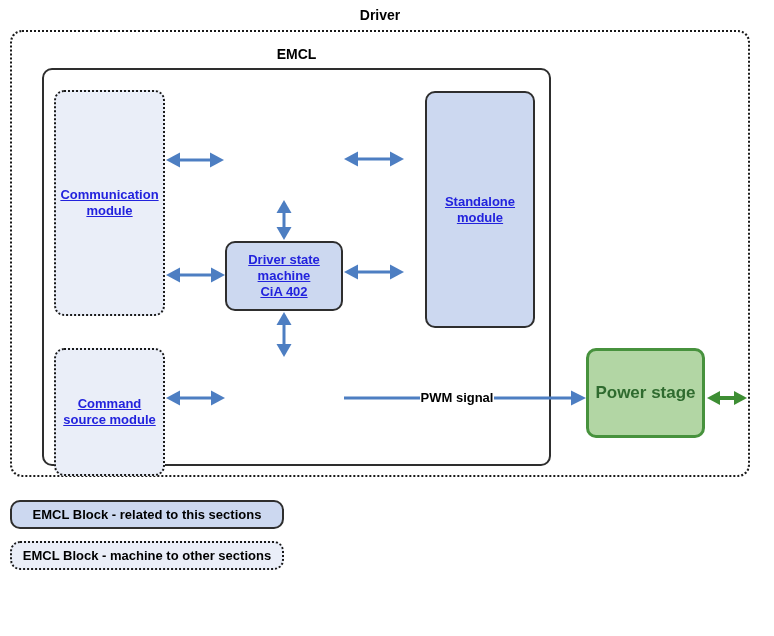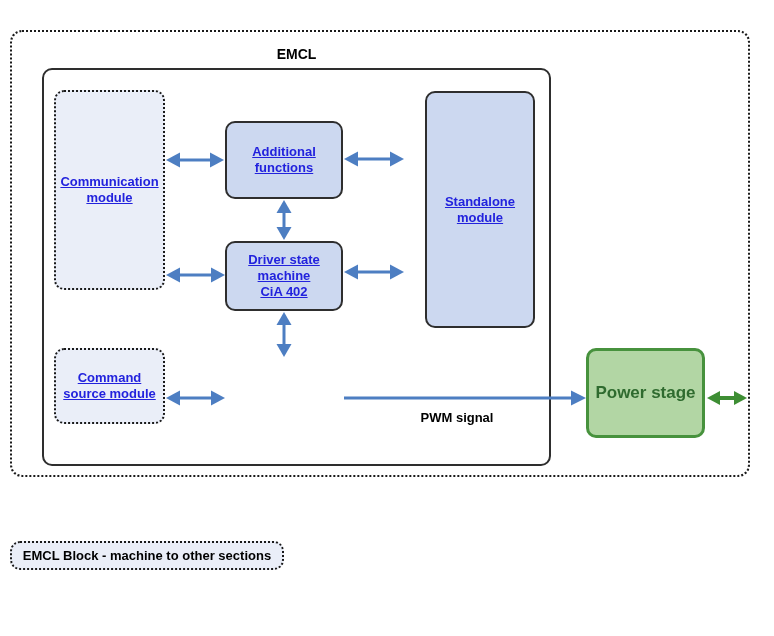--- a/index.html
+++ b/index.html
@@ -45,53 +45,48 @@
   .legend-box{
     left:10px;width:274px;border-radius:10px;display:flex;align-items:center;
     justify-content:center;text-align:center;font-weight:bold;font-size:13px;color:#000;
   }
   .legend-blue{background:var(--block-fill-blue);border:2.5px solid var(--block-border-dark);}
   .legend-dotted{background:var(--block-fill-light);border:2px dotted #1a1a1a;}
   .legend-green{background:var(--green-fill);border:3px solid var(--green-border);color:var(--green-text);}
   #connectors{position:absolute;left:0;top:0;pointer-events:none;}
   .pwm-label{
     background:#ffffff;color:#000;font-weight:bold;font-size:13px;
-    text-align:center;line-height:16px;z-index:5;margin-top:20px;
+    text-align:center;line-height:16px;z-index:5;
   }
 </style>
 </head>
 <body>
 
 <div id="canvas">
 
+  <div class="abs title" style="left:10px;top:7px;width:740px;">Driver</div>
   <div class="abs title" style="left:42px;top:46px;width:509px;">EMCL</div>
 
   <div class="abs group-dotted" style="left:10px;top:30px;width:740px;height:447px;"></div>
   <div class="abs group-solid" style="left:42px;top:68px;width:509px;height:398px;"></div>
 
-  <div class="abs box box-dotted" style="left:54px;top:90px;width:111px;height:200px;">
+  <div class="abs box box-dotted" style="left:54px;top:90px;width:111px;height:226px;">
     <div class="link-text">
       <span>Communication</span><br>
       <span>module</span>
     </div>
   </div>
 
-  <div class="abs box box-dotted" style="left:54px;top:348px;width:111px;height:76px;">
+  <div class="abs box box-dotted" style="left:54px;top:348px;width:111px;height:128px;">
     <div class="link-text">
       <span>Command</span><br>
       <span>source module</span>
     </div>
   </div>
 
-  <div class="abs box box-blue" style="left:225px;top:121px;width:118px;height:78px;">
-    <div class="link-text">
-      <span>Additional</span><br>
-      <span>functions</span>
-    </div>
-  </div>
 
   <div class="abs box box-blue" style="left:225px;top:241px;width:118px;height:70px;">
     <div class="link-text">
       <span>Driver state</span><br>
       <span>machine</span><br>
       <span>CiA 402</span>
     </div>
   </div>
 
 
@@ -157,17 +152,20 @@
       <polygon points="586,398 571,390.5 571,405.5" stroke="none"></polygon>
     </g>
 
     <g stroke="var(--arrow-green)" fill="var(--arrow-green)">
       <line x1="718" y1="398" x2="736" y2="398" stroke-width="4"></line>
       <polygon points="707,398 720,391 720,405" stroke="none"></polygon>
       <polygon points="747,398 734,391 734,405" stroke="none"></polygon>
     </g>
   </svg>
 
+  <div class="abs legend-box legend-blue" style="top:500px;height:29px;">
+    <span>EMCL Block - related to this sections</span>
+  </div>
   <div class="abs legend-box legend-dotted" style="top:541px;height:29px;">
     <span>EMCL Block - machine to other sections</span>
   </div>
 
 </div>
 
 </body></html>

